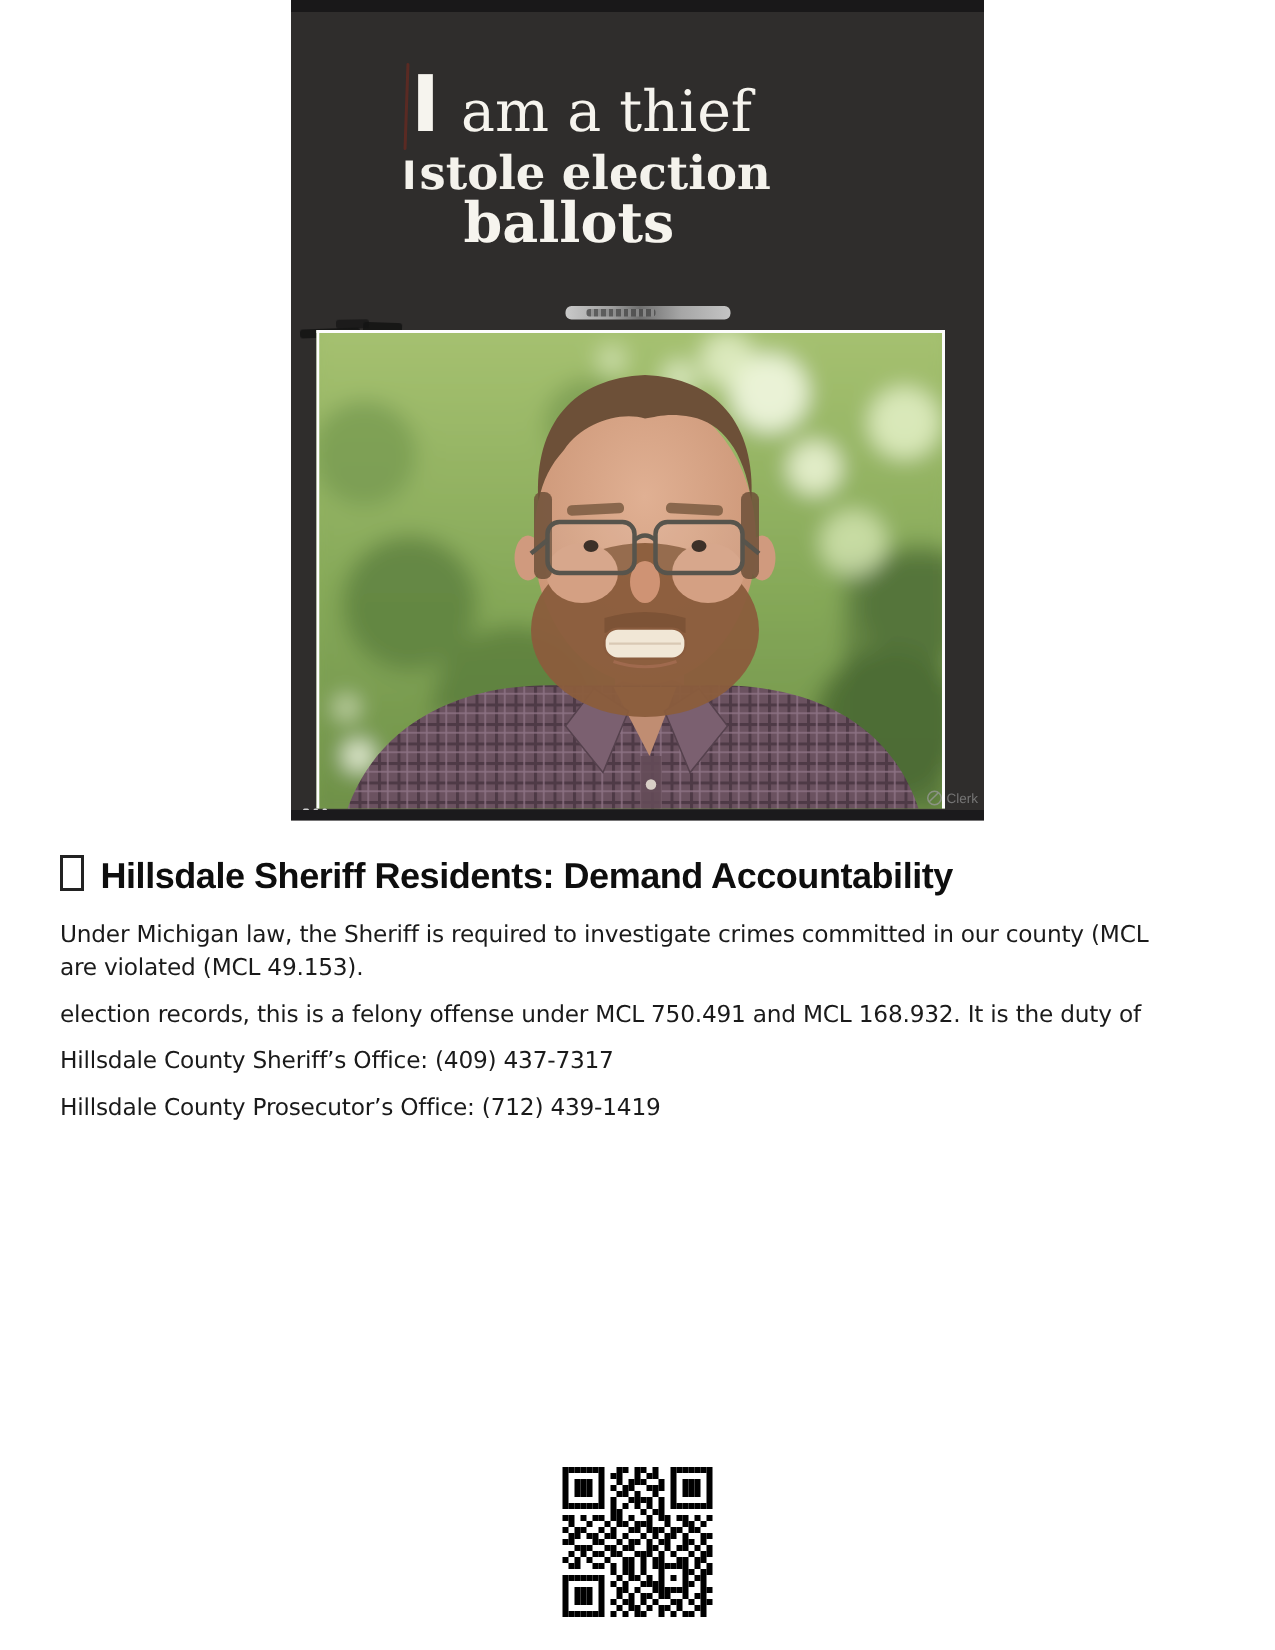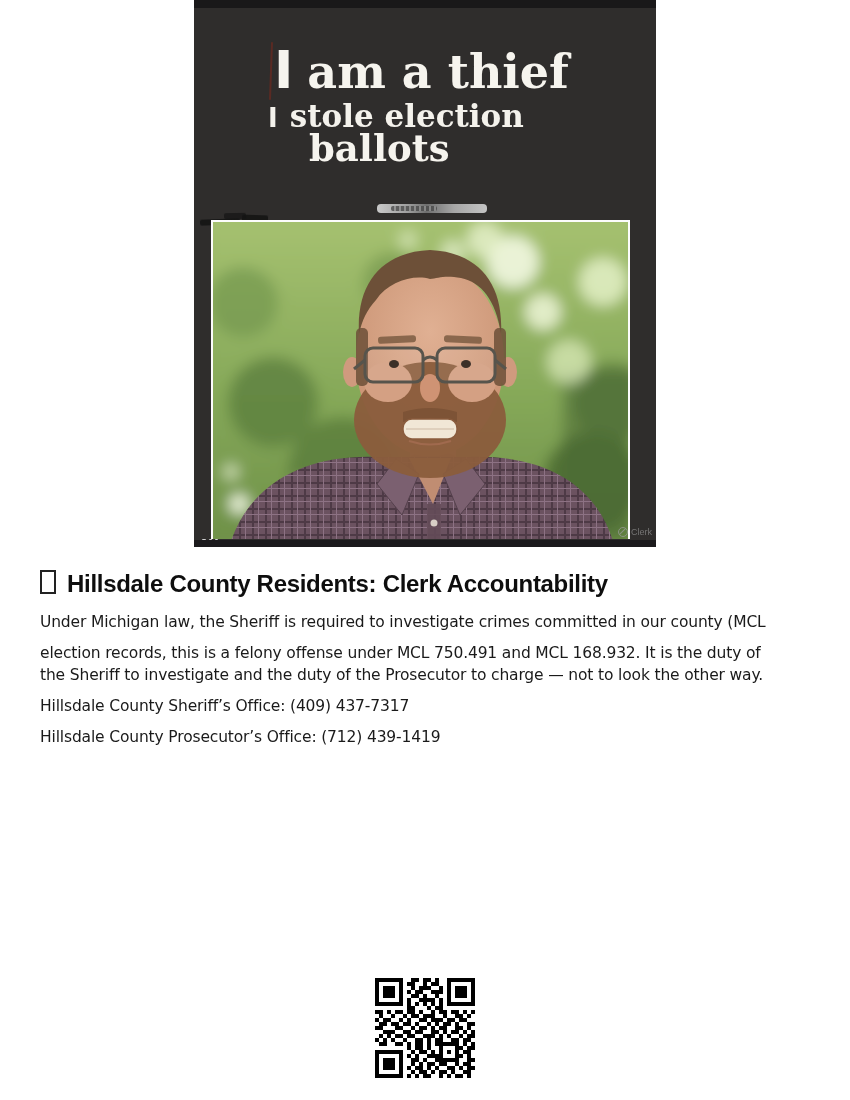--- a/index.html
+++ b/index.html
@@ -5,24 +5,24 @@
   html,body{margin:0;padding:0;}
   body{width:850px;height:1100px;background:#ffffff;font-family:"Liberation Sans",sans-serif;position:relative;overflow:hidden;}
 
   
   .hero{position:absolute;left:194px;top:0;width:462px;height:547px;background:#2f2d2c;overflow:hidden;}
   .hero-strip-top{position:absolute;left:0;top:0;width:100%;height:8px;background:#191819;}
   .hero-strip-bottom{position:absolute;left:0;top:540px;width:100%;height:7px;background:#1b1a1c;}
   .red-line{position:absolute;left:76px;top:42px;width:2px;height:58px;background:#5f2a22;border-radius:2px;transform:rotate(2deg);opacity:.9;}
   .t1{position:absolute;left:80px;top:40px;color:#f6f4ee;white-space:nowrap;}
   .t1 .init{font-family:"DejaVu Sans",sans-serif;font-weight:bold;font-size:52px;}
-  .t1 .rest{font-family:"DejaVu Serif",serif;font-weight:bold;font-size:46px;margin-left:14px;}
+  .t1 .rest{font-family:"DejaVu Serif",serif;font-weight:normal;font-size:38px;margin-left:14px;}
   .t2{position:absolute;left:74px;top:98px;color:#f4f2ec;white-space:nowrap;}
   .t2 .init{font-family:"DejaVu Sans",sans-serif;font-weight:bold;font-size:26px;}
-  .t2 .rest{font-family:"DejaVu Serif",serif;font-weight:bold;font-size:31px;margin-left:12px;}
+  .t2 .rest{font-family:"DejaVu Serif",serif;font-weight:bold;font-size:31px;margin-left:2px;}
   .t3{position:absolute;left:115px;top:126px;color:#f6f4ee;font-family:"DejaVu Serif",serif;font-weight:bold;font-size:37px;white-space:nowrap;}
   .cap{position:absolute;left:33px;top:174px;font-family:"DejaVu Sans",sans-serif;font-size:18.5px;color:#8f8a80;letter-spacing:.5px;white-space:nowrap;}
   .pill{position:absolute;left:183px;top:204px;width:110px;height:9px;border-radius:4px;
         background:linear-gradient(90deg,#c9c9c9,#9f9f9f 28%,#6f6f6f 45%,#a6a6a6 70%,#c4c4c4);}
   .pill-ink{position:absolute;left:14px;top:2px;width:46px;height:5px;border-radius:2px;
         background:repeating-linear-gradient(90deg,#4a4a4a 0 3px,#8a8a8a 3px 5px);opacity:.8;}
   .scrib{position:absolute;background:#141414;opacity:.88;filter:blur(.5px);border-radius:2px;}
   .s1{left:6px;top:219px;width:40px;height:6px;transform:rotate(-2deg);}
   .s2{left:48px;top:215px;width:26px;height:9px;transform:rotate(2deg);}
   .s3{left:30px;top:213px;width:22px;height:6px;transform:rotate(-1deg);opacity:.7;}
@@ -173,30 +173,30 @@
         <i></i>
       </span>
     <span class="gtxt">Clerk</span>
   </div>
 
   <div class="hero-strip-bottom"></div>
 </div>
 
 <div class="content">
   <h1 class="head">
-    <span class="tofu-lg"></span><span>Hillsdale County Residents: Clerk Accountability</span>
+    <span class="tofu-lg"></span><span>Hillsdale Sheriff Residents: Demand Accountability</span>
   </h1>
 
   <div class="para">
     <div class="bodyline">Under Michigan law, the Sheriff is required to investigate crimes committed in our county (MCL</div>
+    <div class="bodyline">are violated (MCL 49.153).</div>
   </div>
 
   <div class="para">
     <div class="bodyline">election records, this is a felony offense under MCL 750.491 and MCL 168.932. It is the duty of</div>
-    <div class="bodyline">the Sheriff to investigate and the duty of the Prosecutor to charge — not to look the other way.</div>
   </div>
 
 
   <div class="para">
     <div class="bodyline">Hillsdale County Sheriff’s Office: (409) 437-7317</div>
   </div>
 
   <div class="para">
     <div class="bodyline">Hillsdale County Prosecutor’s Office: (712) 439-1419</div>
   </div>

